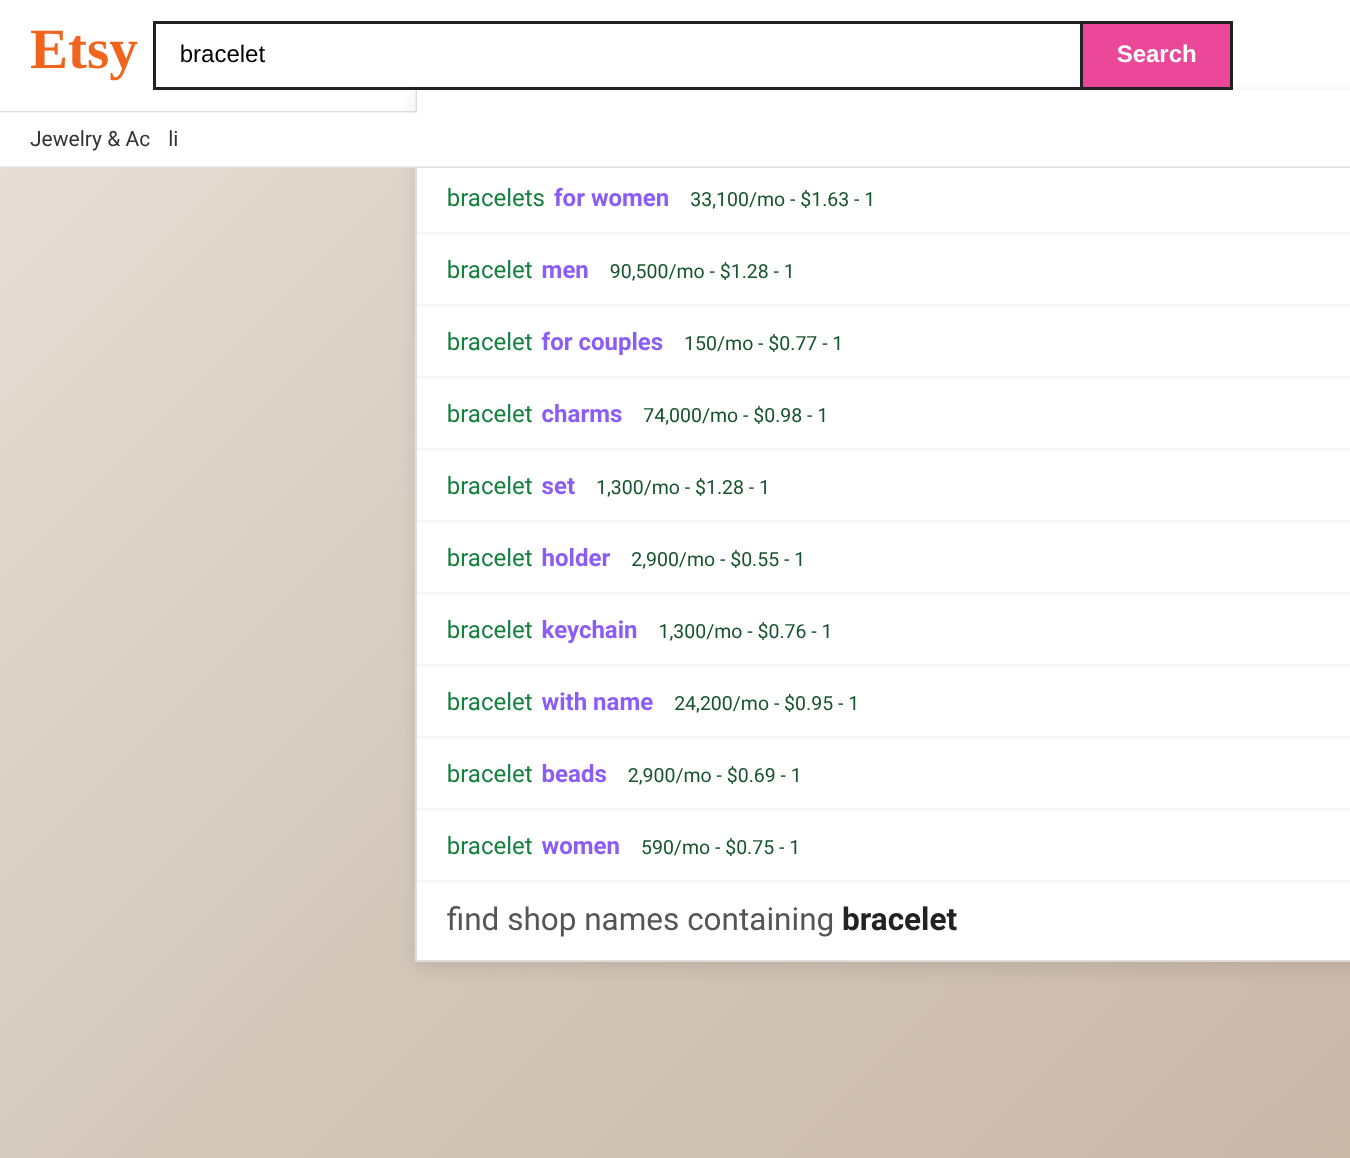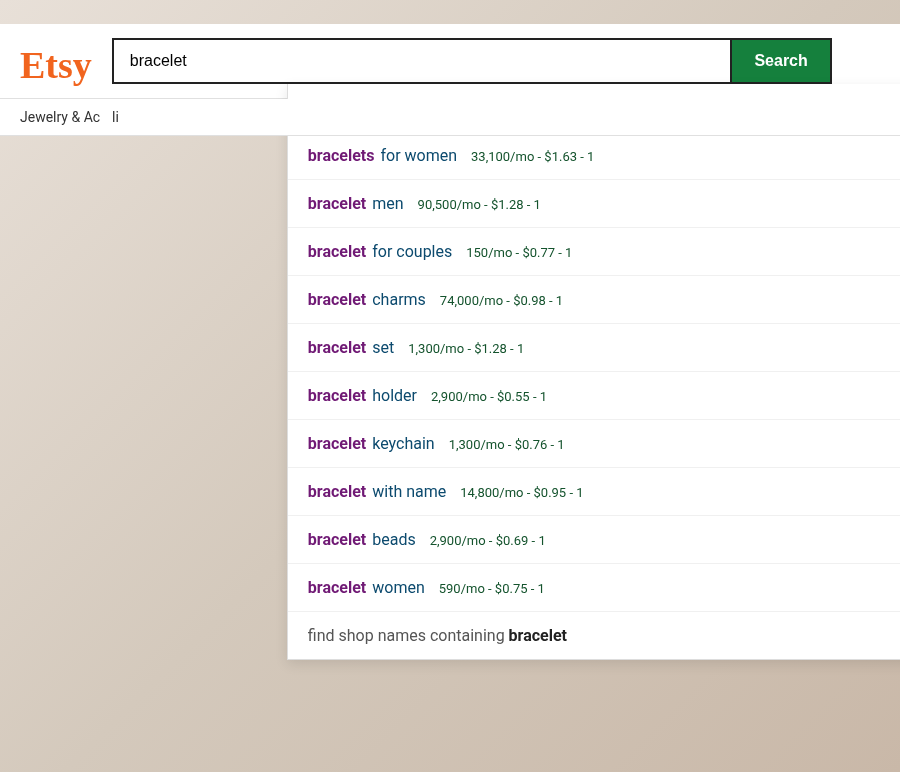--- a/index.html
+++ b/index.html
@@ -14,26 +14,25 @@
       width: 900px;
       height: 772px;
       overflow: hidden;
       position: relative;
     }
 
     .header {
       background: #fff;
       padding: 14px 20px;
       display: flex;
-      align-items: flex-end;
-      gap: 20px;
+      align-items: flex-start;
+      gap: 10px;
       border-bottom: 1px solid #e0e0e0;
       position: relative;
       z-index: 10;
-      margin-top: 24px;
     }
 
     .logo {
       font-size: 38px;
       font-weight: bold;
       color: #f1641e;
       font-family: Georgia, serif;
       line-height: 1;
       flex-shrink: 0;
     }
@@ -51,21 +50,21 @@
       font-size: 16px;
       border: 2px solid #222;
       border-right: none;
       outline: none;
       border-radius: 0;
       background: #fff;
     }
 
     .search-button {
       padding: 12px 22px;
-      background: #15803d;
+      background: #ec4899;
       color: #fff;
       border: 2px solid #222;
       font-size: 16px;
       font-weight: 600;
       cursor: pointer;
       white-space: nowrap;
     }
 
     .nav-bar {
       background: #fff;
@@ -102,43 +101,43 @@
       cursor: pointer;
       border-bottom: 1px solid #f0f0f0;
     }
 
     .dropdown-item:last-child {
       border-bottom: none;
     }
 
     .item-base {
       font-size: 16px;
-      color: #701a75;
+      color: #15803d;
+      font-weight: 400;
+    }
+
+    .item-bold {
+      font-size: 16px;
+      color: #8b5cf6;
       font-weight: 700;
-    }
-
-    .item-bold {
-      font-size: 16px;
-      color: #0c4a6e;
-      font-weight: 400;
     }
 
     .item-meta {
       font-size: 13px;
       color: #14532d;
       margin-left: 8px;
     }
 
     .find-shop-item {
       padding: 14px 20px;
       cursor: pointer;
     }
 
     .find-shop-text {
-      font-size: 16px;
+      font-size: 21px;
       color: #555;
     }
 
     .find-shop-text .bold {
       font-weight: 700;
       color: #222;
     }
 
     .bg-overlay {
       position: absolute;
@@ -211,21 +210,21 @@
             <span class="item-meta">2,900/mo - $0.55 - 1</span>
           </div>
           <div class="dropdown-item">
             <span class="item-base">bracelet</span>
             <span class="item-bold"> keychain</span>
             <span class="item-meta">1,300/mo - $0.76 - 1</span>
           </div>
           <div class="dropdown-item">
             <span class="item-base">bracelet</span>
             <span class="item-bold"> with name</span>
-            <span class="item-meta">14,800/mo - $0.95 - 1</span>
+            <span class="item-meta">24,200/mo - $0.95 - 1</span>
           </div>
           <div class="dropdown-item">
             <span class="item-base">bracelet</span>
             <span class="item-bold"> beads</span>
             <span class="item-meta">2,900/mo - $0.69 - 1</span>
           </div>
           <div class="dropdown-item">
             <span class="item-base">bracelet</span>
             <span class="item-bold"> women</span>
             <span class="item-meta">590/mo - $0.75 - 1</span>

